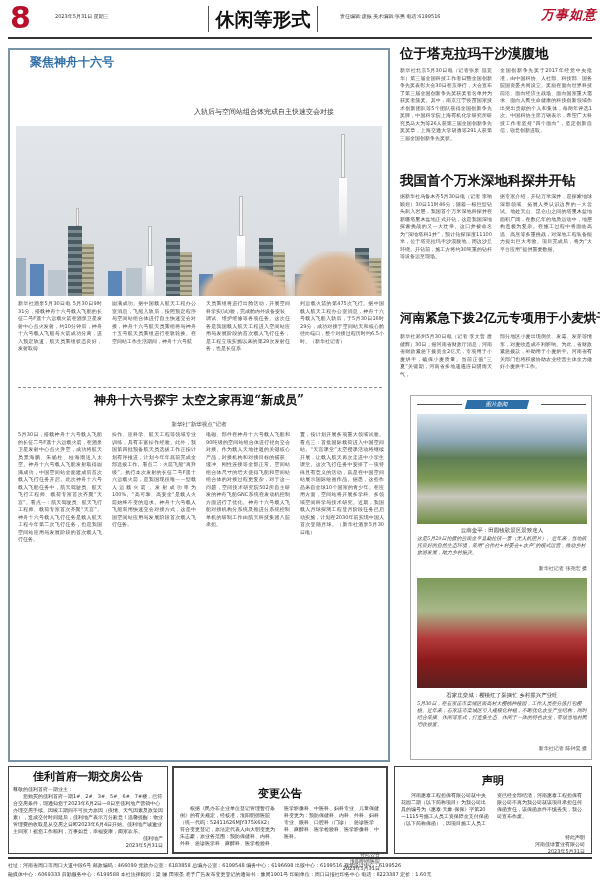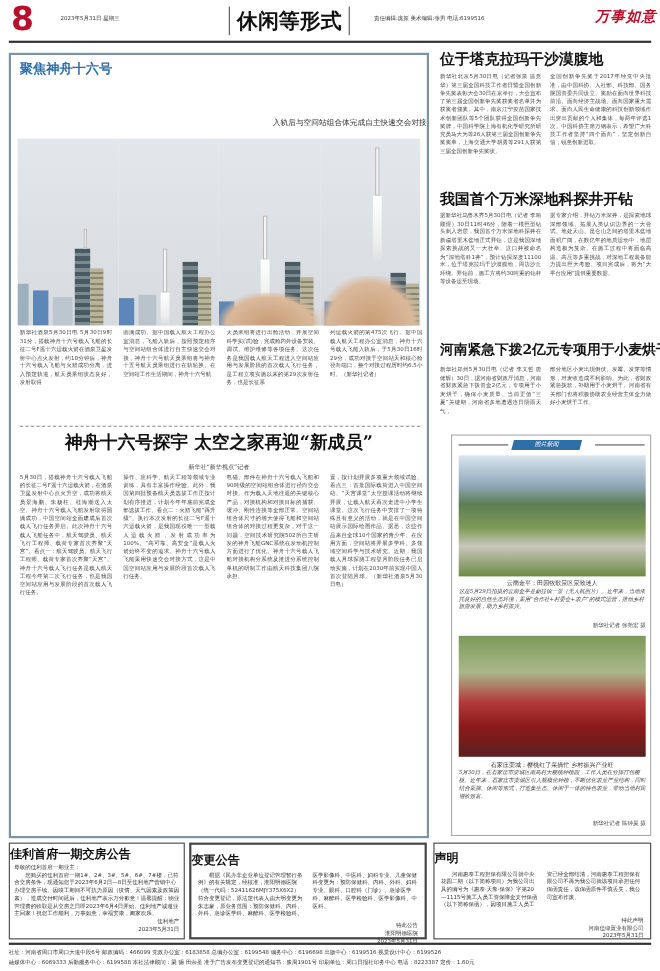--- a/index.html
+++ b/index.html
@@ -8,36 +8,36 @@
 .abs{position:absolute}
 
 #page-num{left:10px;top:3px;font-family:"DejaVu Sans",sans-serif;font-weight:bold;font-size:30px;color:#b8102a;line-height:30px}
 #date{left:55px;top:13px;font-size:5px;color:#333;font-family:"DejaVu Sans",sans-serif}
 #section{left:208px;top:6px;width:110px;height:26px;border-left:1px solid #555;border-right:1px solid #555;text-align:center;font-size:19px;font-weight:bold;line-height:26px;color:#111}
 #editors{left:340px;top:13px;font-size:5px;color:#333;font-family:"DejaVu Sans",sans-serif}
 #logo{left:541px;top:6px;font-size:13px;color:#b8102a;font-weight:bold;font-style:italic;letter-spacing:1px}
 #rule{left:8px;top:37px;width:584px;height:2px;background:#333}
 
 #feature{left:8px;top:48px;width:382px;height:714px;border:2px solid #7a94a6;background:#fff}
-#kicker{left:8px;top:4px;font-family:Liberation Sans, sans-serif;font-weight:bold;font-size:12px;color:#2f6fa8}
+#kicker{left:20px;top:4px;font-family:Liberation Sans, sans-serif;font-weight:bold;font-size:12px;color:#2f6fa8}
 #h1{left:0;top:18px;width:100%;text-align:center;font-size:22px;font-weight:bold;color:#111;letter-spacing:2px}
-#sub1{left:0;top:57px;width:100%;text-align:right;font-size:7px;color:#333;padding-left:130px;font-family:Liberation Serif, serif}
+#sub1{left:0;top:57px;width:100%;text-align:center;font-size:7px;color:#333;padding-left:130px;font-family:Liberation Serif, serif}
 #photos{left:6px;top:76px;width:366px;height:170px;display:flex}
 .ph{flex:1;position:relative;overflow:hidden;background:linear-gradient(#e3e6ea,#d7dbe0)}
 .ph .dust{position:absolute;left:0;right:0;bottom:0;background:radial-gradient(ellipse at 50% 100%,#c89b75,#d9b89a 60%,transparent 75%)}
 .ph .bld{position:absolute;bottom:0;background:#9db0c0}
 .ph .tower{position:absolute;bottom:0;width:14px;background:repeating-linear-gradient(#4a5a63 0 4px,#7a8a8f 4px 7px)}
 .ph .tower2{position:absolute;bottom:0;width:12px;background:repeating-linear-gradient(#b8b49a 0 3px,#8a8670 3px 5px)}
 .ph .rocket{position:absolute;width:4px;background:#f4f4f4;border:1px solid #bbb}
 .ph .flame{position:absolute;width:8px;background:linear-gradient(#fff,#eee 70%,transparent)}
 .col-text{font-size:5px;line-height:7.5px;color:#444;font-family:"DejaVu Sans",sans-serif;text-align:justify;overflow:hidden}
 #cols1{left:8px;top:250px;width:366px;height:80px;display:flex;gap:10px}
 #cols1>div{flex:1}
 #dash{left:8px;top:337px;width:364px;border-top:1px dashed #888}
-#h2{left:0;top:342px;width:100%;text-align:center;font-size:16px;font-weight:bold;color:#111}
+#h2{left:0;top:342px;width:100%;text-align:center;font-size:12px;font-weight:bold;color:#111}
 #byline2{left:0;top:371px;width:100%;text-align:center;font-size:5.5px;color:#444;font-family:"DejaVu Sans",sans-serif}
 #cols2{left:8px;top:381px;width:366px;height:323px;display:flex;gap:10px}
 #cols2>div{flex:1}
 
 .rh{font-size:13.5px;font-weight:bold;color:#111;white-space:nowrap}
 #r1h{left:400px;top:45px}
 #r1c{left:400px;top:67px;width:192px;height:90px;display:flex;gap:8px}
 #r2h{left:400px;top:172px}
 #r2c{left:400px;top:193px;width:192px;height:120px;display:flex;gap:8px}
 #r3h{left:400px;top:310px}
@@ -46,21 +46,21 @@
 #photobox{left:410px;top:395px;width:182px;height:365px;border:1px solid #aaa;background:#fff}
 #pb-label{left:55px;top:4px;width:62px;height:9px;background:#2f6fa8;color:#fff;font-size:5.5px;text-align:center;line-height:9px;transform:skewX(-15deg);font-family:"DejaVu Sans",sans-serif}
 .pb-line{top:8px;height:1px;background:#555;width:45px}
 #img1{left:6px;top:18px;width:170px;height:110px;background:linear-gradient(180deg,#d9e4ee 0%,#8fa8b8 25%,#5e7d55 40%,#7e9b55 60%,#c9c7bd 75%,#6d8a42 100%)}
 #img2{left:6px;top:182px;width:170px;height:110px;background:linear-gradient(180deg,#7d9a5a 0%,#a9b88a 30%,#b33a3a 55%,#8b1a1a 75%,#5a2020 100%)}
 .cap-title{font-size:5.5px;text-align:center;color:#333;font-family:"DejaVu Sans",sans-serif}
 .cap{font-size:5px;line-height:7px;color:#444;font-style:italic}
 .credit{font-size:5px;text-align:right;color:#444}
 
 .ad{border:1px solid #444;background:#fff}
-.ad-title{font-size:11px;font-weight:bold;color:#111}
+.ad-title{font-size:11px;font-weight:bold;text-align:center;color:#111}
 .ad-body{font-size:5px;line-height:7px;color:#333;font-family:"DejaVu Sans",sans-serif}
 #ad1{left:8px;top:766px;width:160px;height:88px}
 #ad2{left:172px;top:766px;width:216px;height:88px;border-width:2px}
 #ad4{left:394px;top:766px;width:198px;height:88px}
 #foot-rule{left:8px;top:857px;width:584px;height:2px;background:#333}
 .foot{left:8px;width:584px;font-size:5px;color:#333;font-family:"DejaVu Sans",sans-serif;white-space:nowrap;overflow:hidden}
 </style>
 </head>
 <body>
 
@@ -165,21 +165,21 @@
 
 <div class="abs ad" id="ad1">
   <div class="ad-title" style="margin-top:2px">佳利首府一期交房公告</div>
   <div class="ad-body" style="padding:2px 4px 0">尊敬的佳利首府一期业主：</div>
   <div class="ad-body" style="padding:0 4px;height:42px;overflow:hidden;text-indent:10px">您购买的佳利首府一期1#、2#、3#、5#、6#、7#楼，已符合交房条件，现通知您于2023年6月2日—8日至佳利地产营销中心办理交房手续。因竣工期间不可抗力原因（疫情、天气因素及政策因素），造成交付时间延后，佳利地产表示万分歉意！温馨提醒：物业管理费的收取是从交房之日即2023年6月4日开始。佳利地产诚邀业主回家！祝您工作顺利，万事如意，幸福安康，阖家欢乐。</div>
   <div class="ad-body" style="text-align:right;padding:0 4px">佳利地产</div>
   <div class="ad-body" style="text-align:right;padding:0 4px">2023年5月31日</div>
 </div>
 
 <div class="abs ad" id="ad2">
-  <div class="ad-title" style="margin-top:6px">变更公告</div>
+  <div class="ad-title" style="margin-top:18px">变更公告</div>
   <div class="ad-body" style="padding:4px 6px 0;height:50px;overflow:hidden;column-count:2;column-gap:8px;text-indent:10px">根据《民办非企业单位登记管理暂行条例》的有关规定，经核准，淮阳明德医院（统一代码：52411626MJY375X6X2）符合变更登记，原法定代表人由大明变更为朱志豪，原业务范围：预防保健科、内科、外科、急诊医学科、麻醉科、医学检验科、医学影像科、中医科、妇科专业、儿童保健科变更为：预防保健科、内科、外科、妇科专业、眼科、口腔科（门诊）、急诊医学科、麻醉科、医学检验科、医学影像科、中医科。</div>
   <div class="ad-body" style="text-align:right;padding:0 6px">特此公告</div>
   <div class="ad-body" style="text-align:right;padding:0 6px">淮阳明德医院</div>
   <div class="ad-body" style="text-align:right;padding:0 6px">2023年5月31日</div>
 </div>
 
 <div class="abs ad" id="ad4">
   <div class="ad-title" style="margin-top:6px">声明</div>
   <div class="ad-body" style="padding:4px 6px 0;height:46px;overflow:hidden;column-count:2;column-gap:8px;text-indent:10px">河南惠泰工程担保有限公司就中央花园二期（以下简称项目）为我公司出具的编号为《惠泰·天象·保保》字第20—1115号施工人员工资保障金支付保函（以下简称保函），因项目施工人员工资已经全部结清，河南惠泰工程担保有限公司不再为我公司就该项目承担任何保函责任，该保函原件不慎丢失，我公司宣布作废。</div>
   <div class="ad-body" style="text-align:right;padding:0 6px">特此声明</div>

